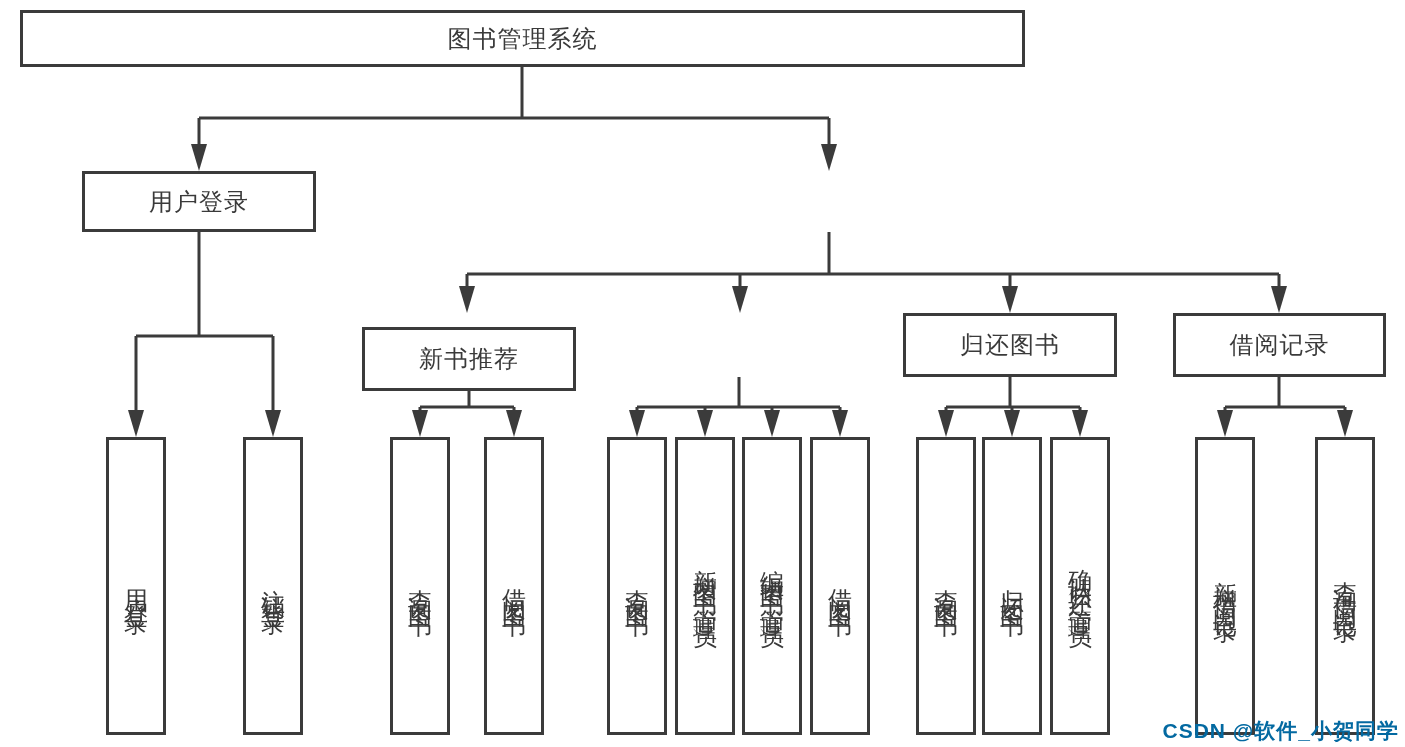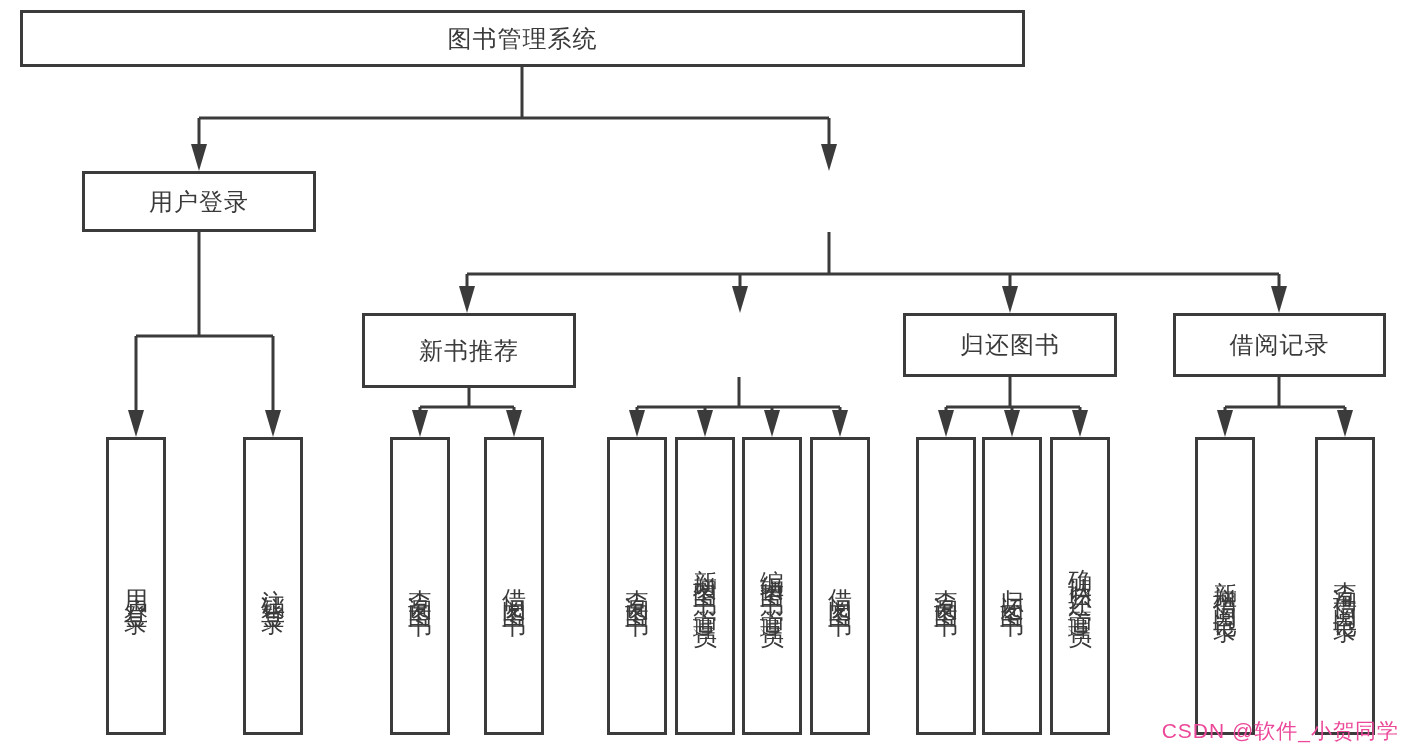--- a/index.html
+++ b/index.html
@@ -20,21 +20,21 @@
     top:437px;height:298px;width:60px;
     display:flex;align-items:center;justify-content:center;
     font-size:24px;
   }
   .vtext{
     writing-mode:vertical-lr;text-orientation:mixed;
     letter-spacing:8px;line-height:1;white-space:nowrap;
   }
   .watermark{
     position:absolute;right:6px;bottom:2px;
-    font-size:21px;color:#ec4899;letter-spacing:1px;z-index:5;
+    font-size:21px;color:#0369a1;letter-spacing:1px;z-index:5;font-weight:bold;
   }
 </style>
 </head>
 <body>
 
 <div class="canvas">
 
   <svg class="wires" viewBox="0 0 1405 747">
 
     <g>
@@ -86,21 +86,21 @@
   </svg>
 
   <div class="node" style="left:20px;top:10px;width:1005px;height:57px;">
     <span>图书管理系统</span>
   </div>
 
   <div class="node" style="left:82px;top:171px;width:234px;height:61px;">
     <span>用户登录</span>
   </div>
 
-  <div class="node" style="left:362px;top:313px;width:214px;height:75px;">
+  <div class="node" style="left:362px;top:327px;width:214px;height:64px;">
     <span>新书推荐</span>
   </div>
   <div class="node" style="left:903px;top:313px;width:214px;height:64px;">
     <span>归还图书</span>
   </div>
   <div class="node" style="left:1173px;top:313px;width:213px;height:64px;">
     <span>借阅记录</span>
   </div>
 
   <div class="leaf" style="left:106px;">

